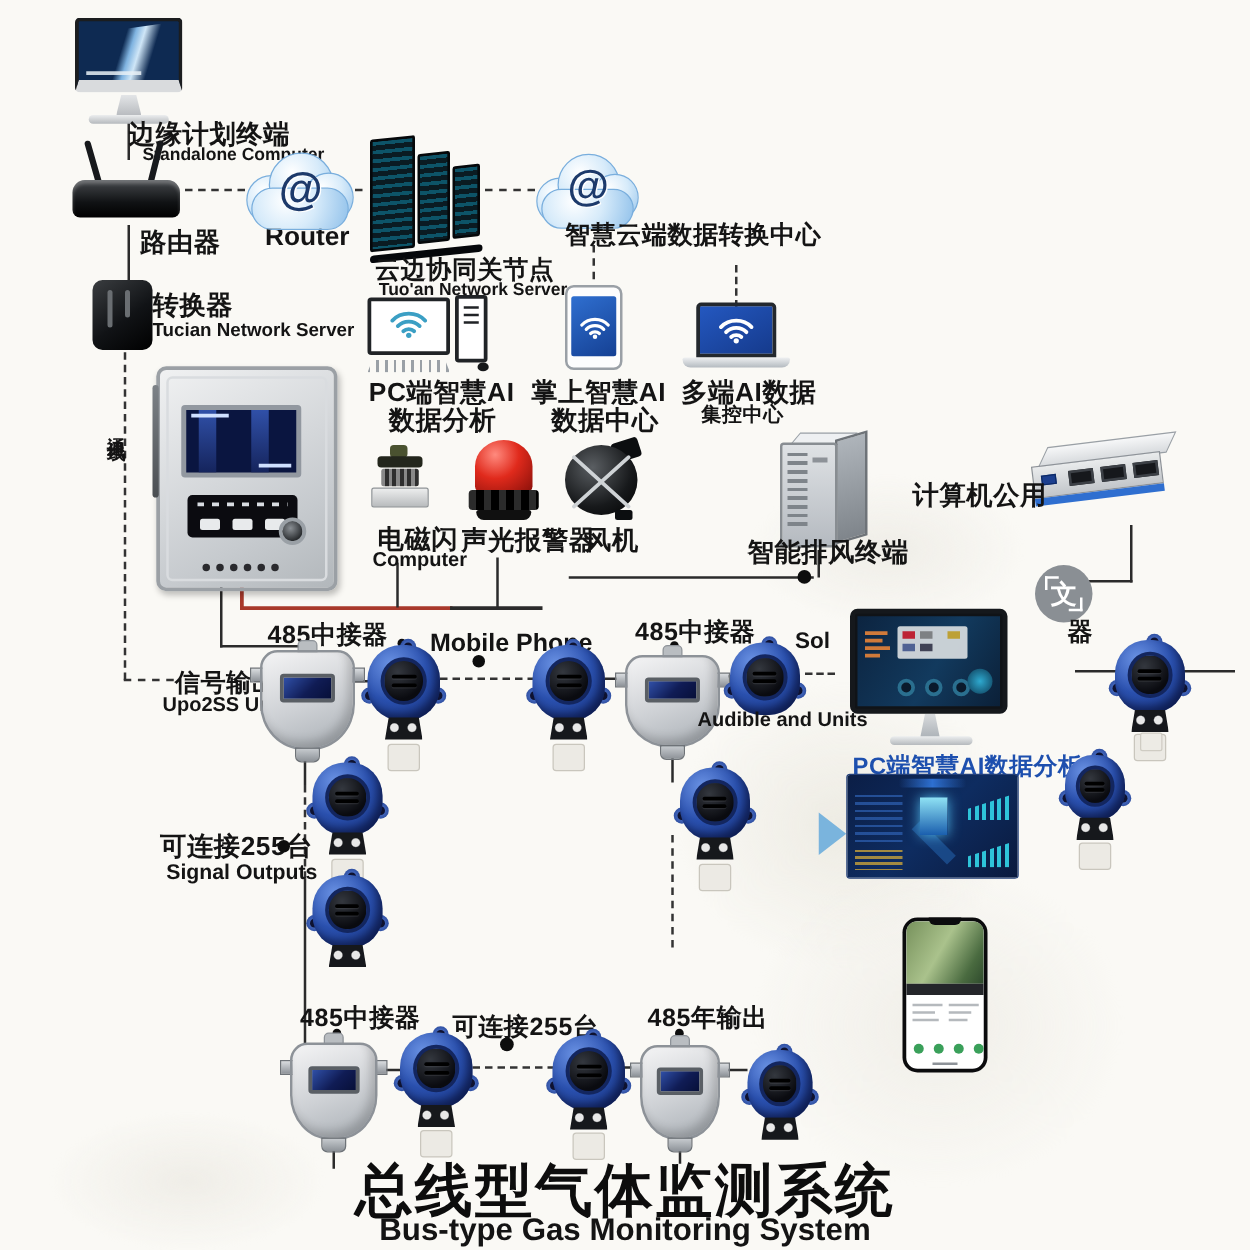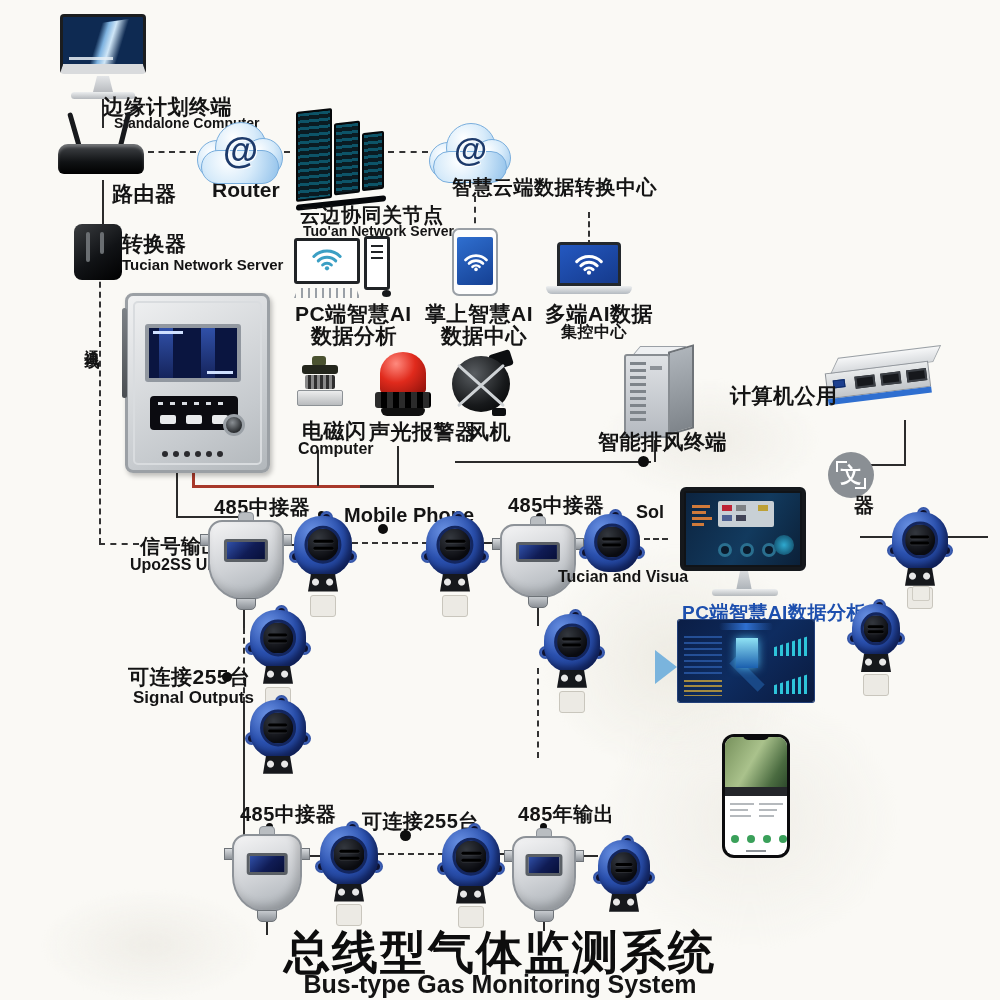--- a/index.html
+++ b/index.html
@@ -460,21 +460,21 @@
     <i class="det-lug" style="left:44%;top:-5px;"></i>
       <i class="det-lug" style="left:-5px;bottom:22%;"></i>
       <i class="det-lug" style="right:-5px;bottom:22%;"></i>
     <div class="det-body"></div>
       <div class="det-face">
         <i style="top:36%;"></i>
         <i style="top:56%;"></i>
       </div>
   </div>
   <div class="lbl en" style="left:636px;top:502px;font-size:18px;">Sol</div>
-  <div class="lbl en" style="left:558px;top:568px;font-size:16px;">Tucian and Visua</div>
+  <div class="lbl en" style="left:558px;top:568px;font-size:16px;">Audible and Units</div>
 
   <div class="det" style="left:892px;top:512px;width:56px;height:58px;">
     <i class="det-lug" style="left:44%;top:-5px;"></i>
       <i class="det-lug" style="left:-5px;bottom:22%;"></i>
       <i class="det-lug" style="right:-5px;bottom:22%;"></i>
     <div class="det-body"></div>
       <div class="det-face">
         <i style="top:36%;"></i>
         <i style="top:56%;"></i>
       </div>

